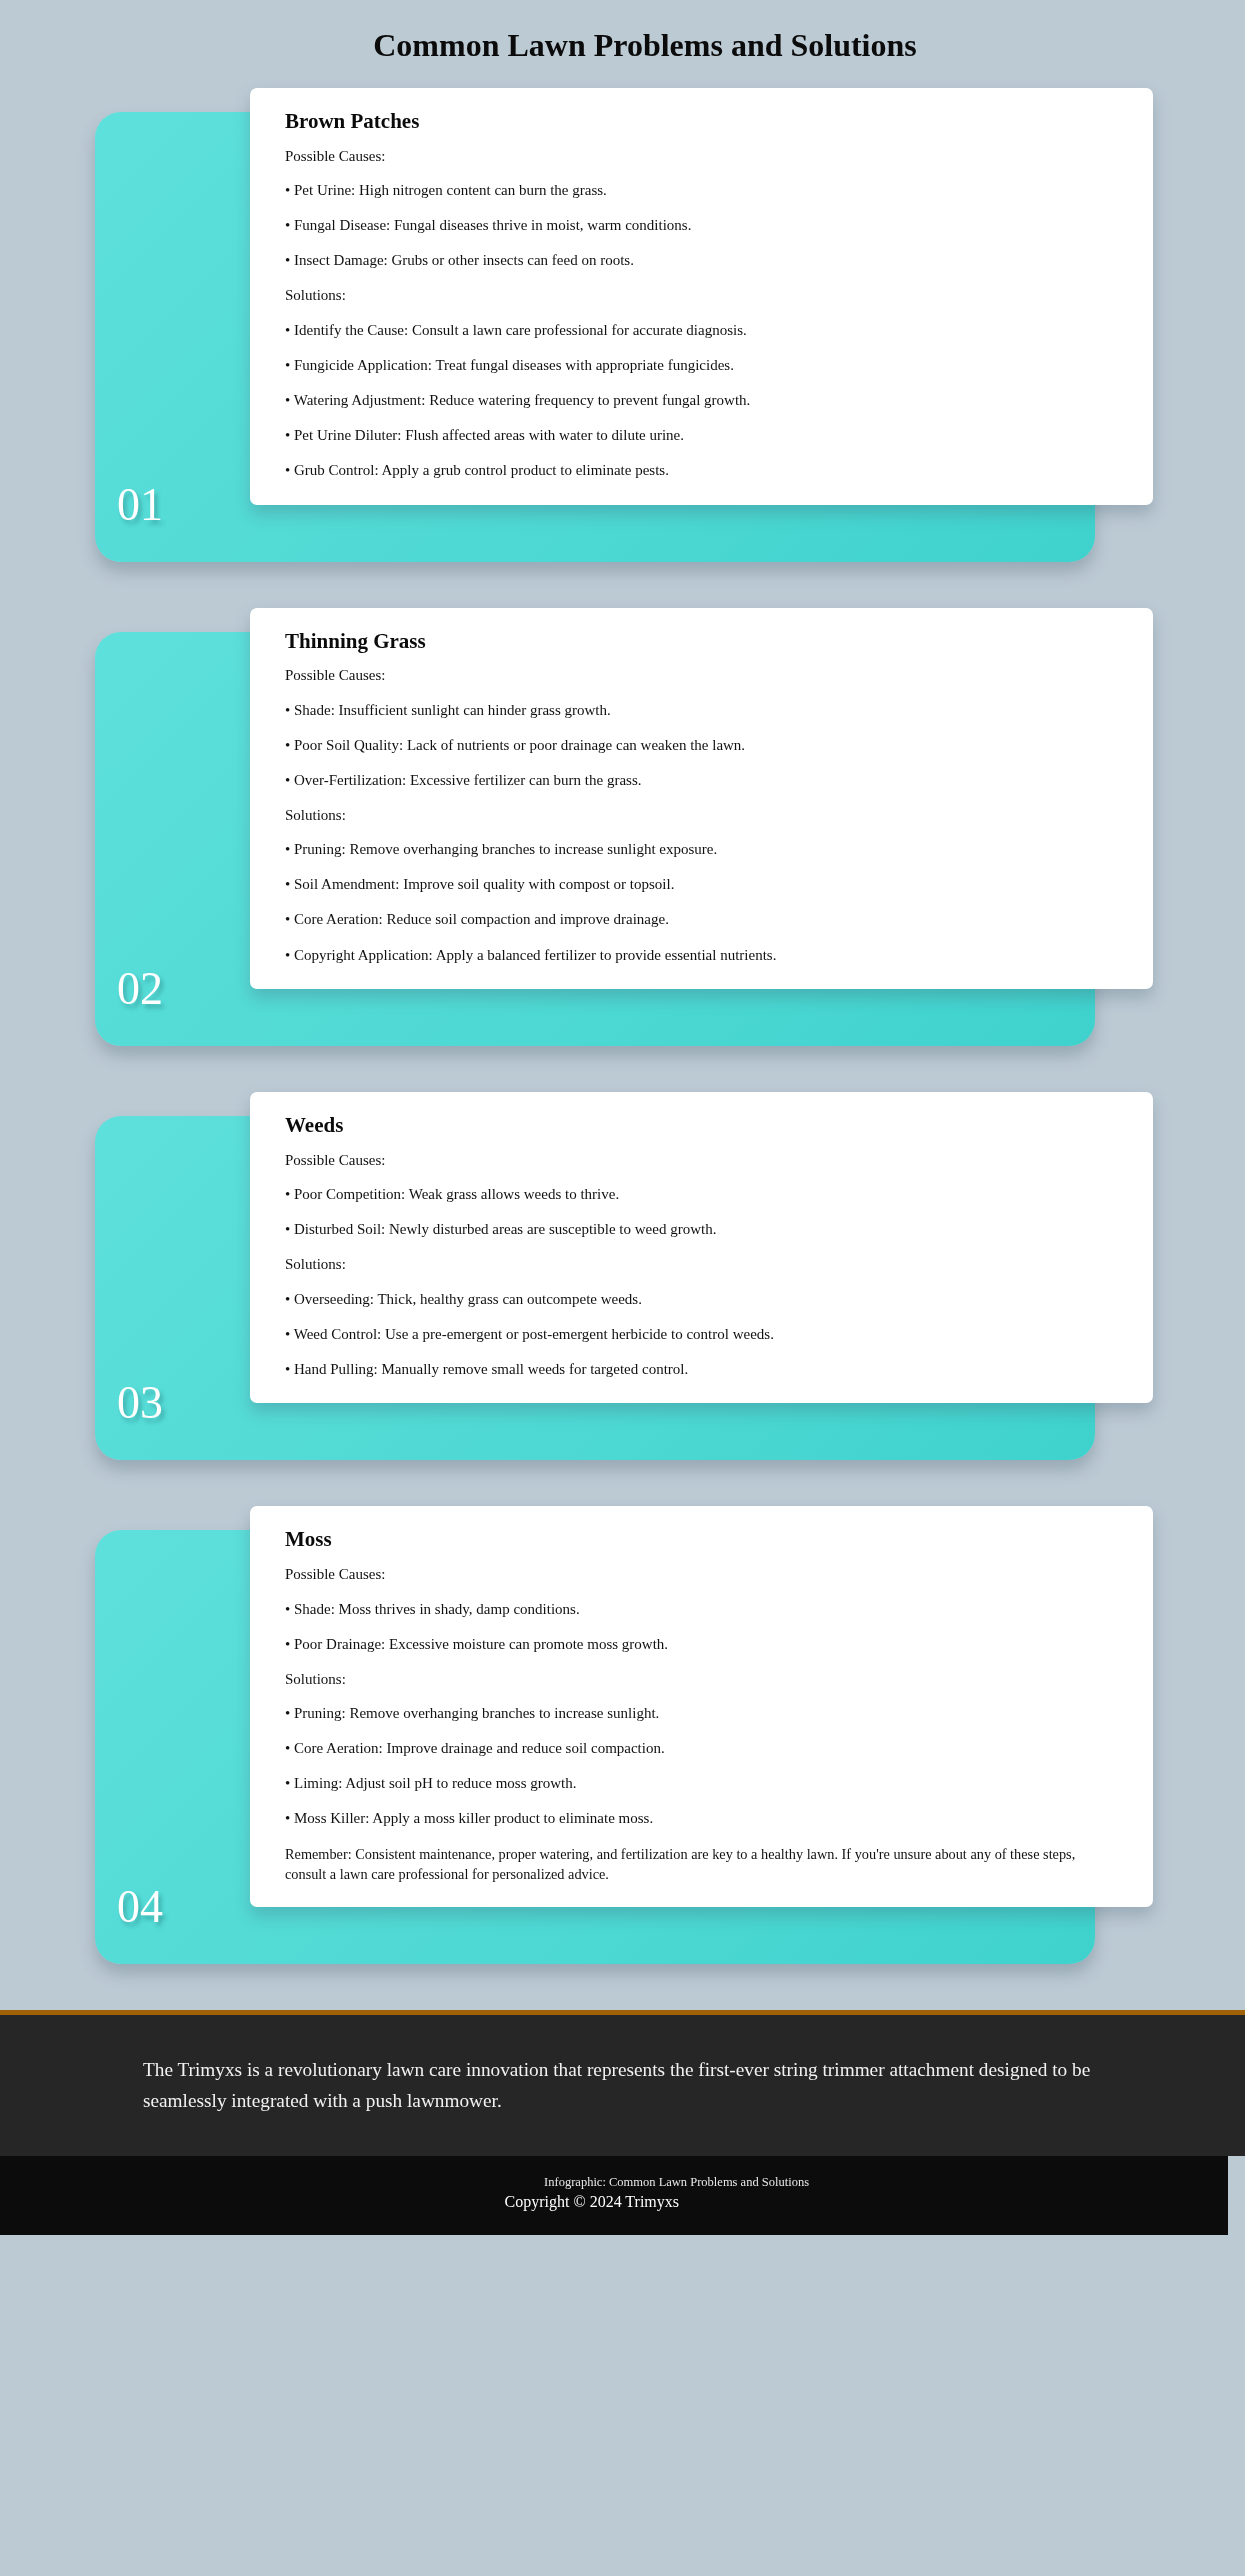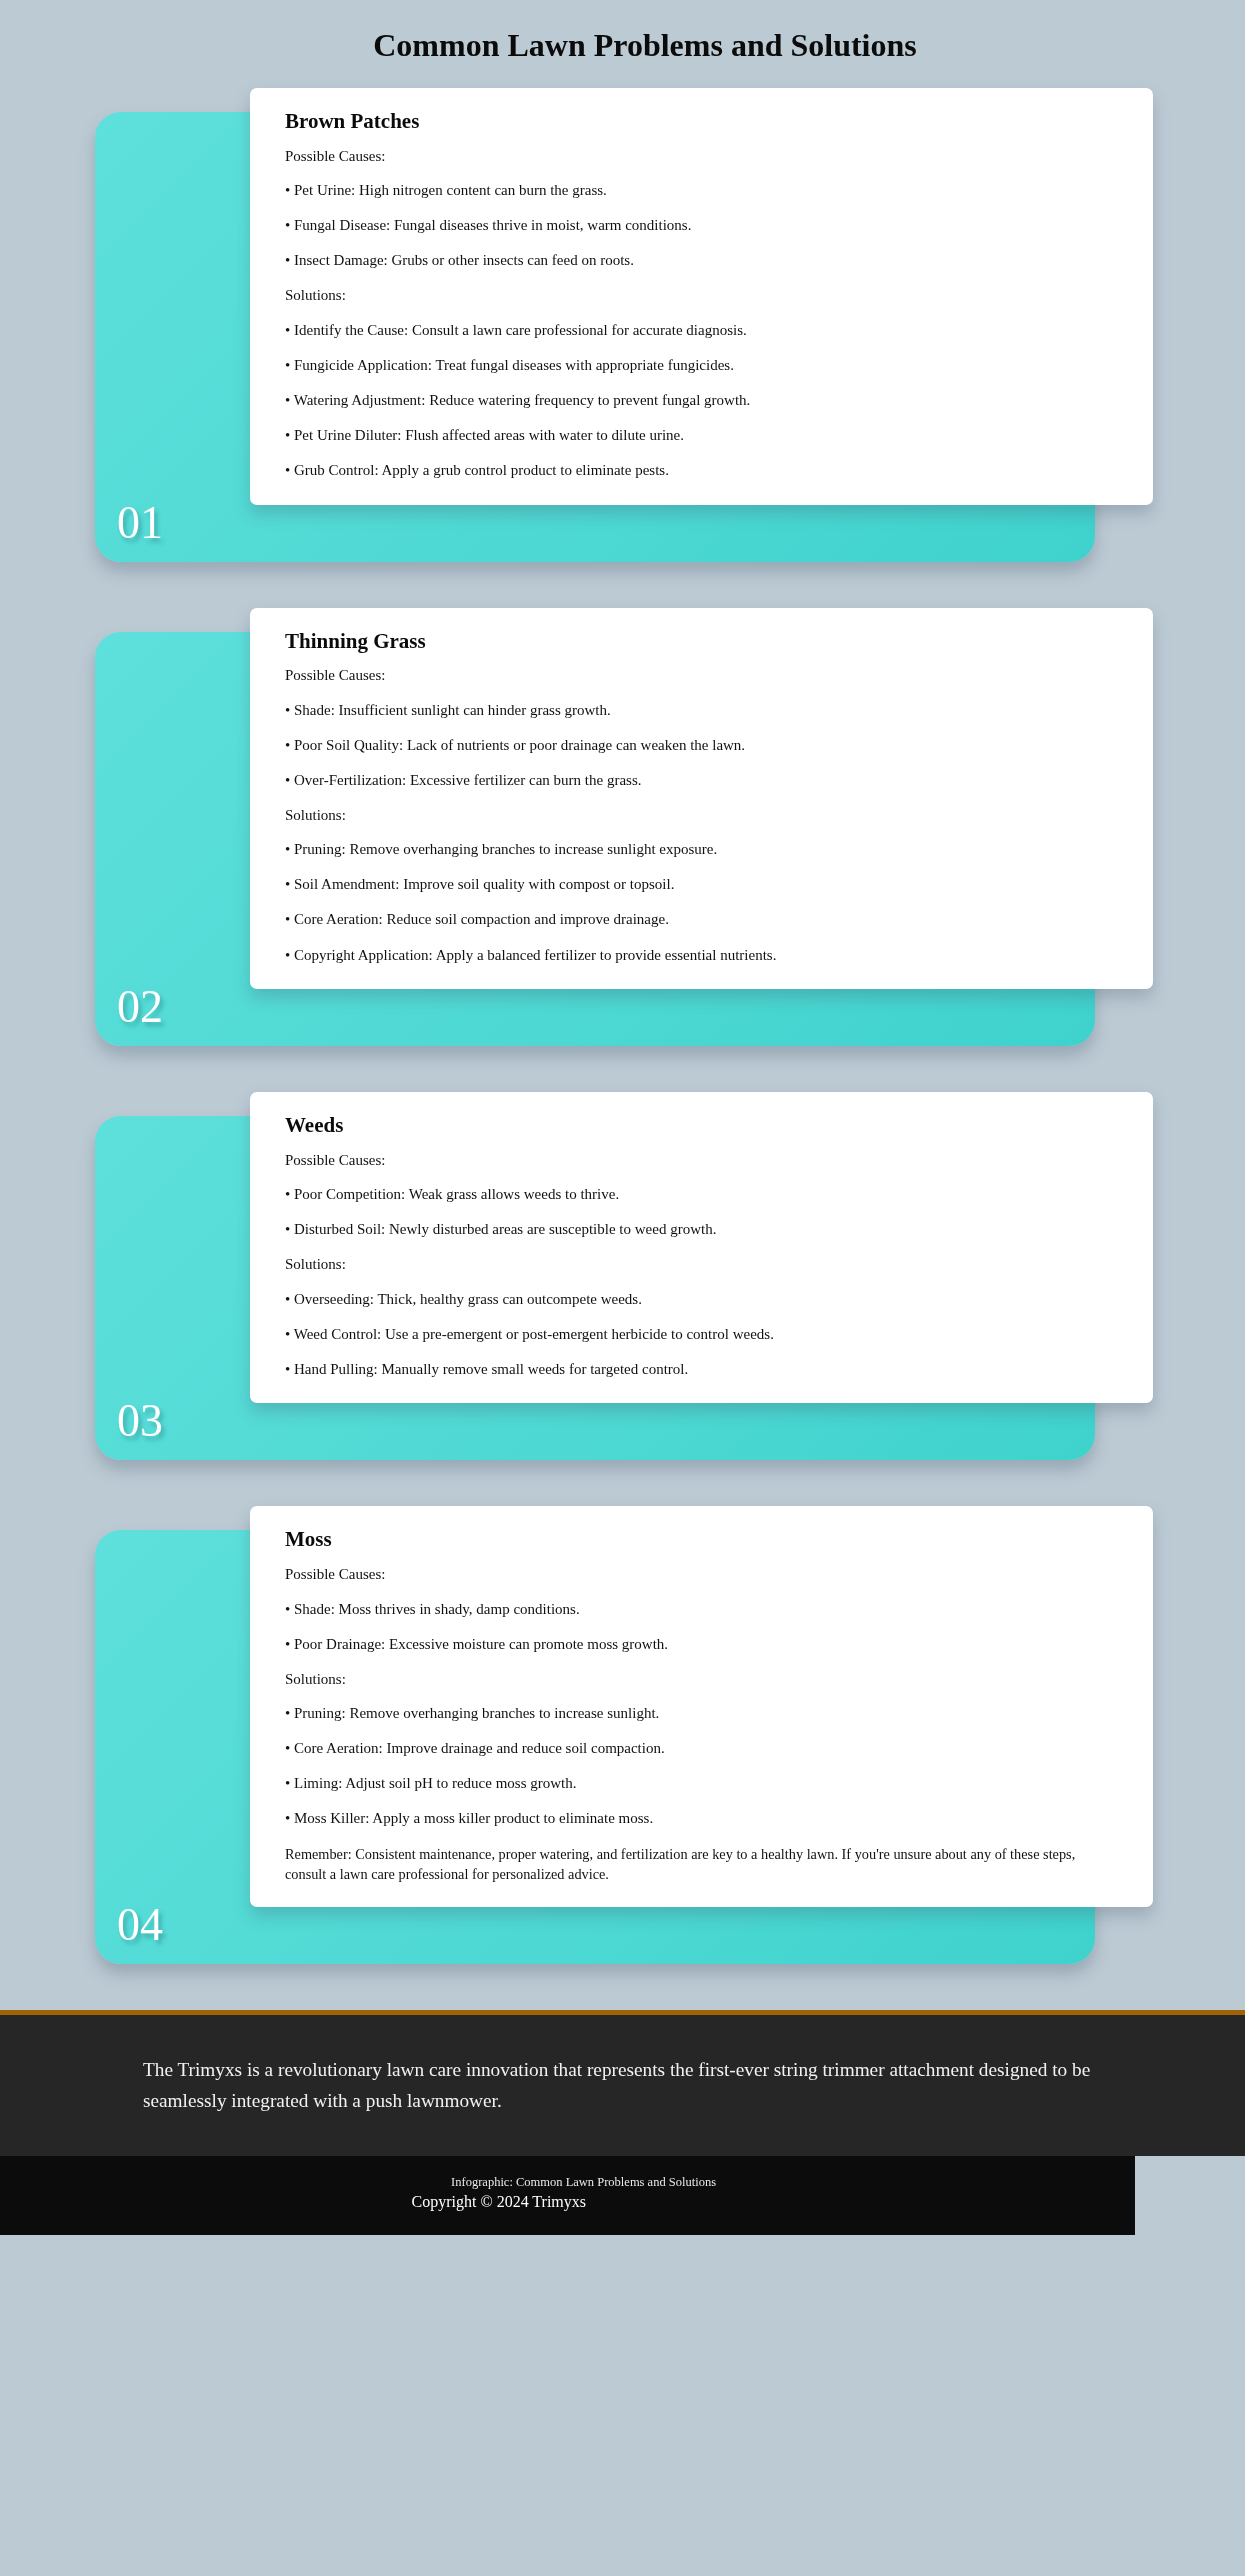--- a/index.html
+++ b/index.html
@@ -52,21 +52,21 @@
     bottom: 0;
     background: linear-gradient(135deg, #5ee0dc 0%, #4fd9d4 55%, #3fd2cd 100%);
     border-radius: 26px;
     box-shadow: 0 10px 16px rgba(70, 92, 110, 0.30);
     z-index: 1;
   }
 
   .card-number {
     position: absolute;
     left: 117px;
-    bottom: 16px;
+    bottom: 34px;
     z-index: 3;
     color: #ffffff;
     font-size: 46px;
     line-height: 1;
     font-weight: normal;
     font-family: "Liberation Serif", "DejaVu Serif", serif;
     text-shadow: 3.1px 3.7px 4.4px rgba(30, 120, 120, 0.45);
   }
 
   
@@ -123,21 +123,21 @@
   }
 
   .footer-blurb p {
     color: #f2f2f2;
     font-size: 19.3px;
     line-height: 1.62;
     text-align: left;
   }
 
   .footer-legal {
-    width: 1135px;
+    width: 1228px;
     background: #0c0c0c;
     padding: 18.7px 0 22.4px 0;
   }
 
   .legal-line1 {
     color: #e9e9e9;
     font-size: 12.5px;
     text-align: right;
     padding-right: 419px;
     line-height: 1.35;

